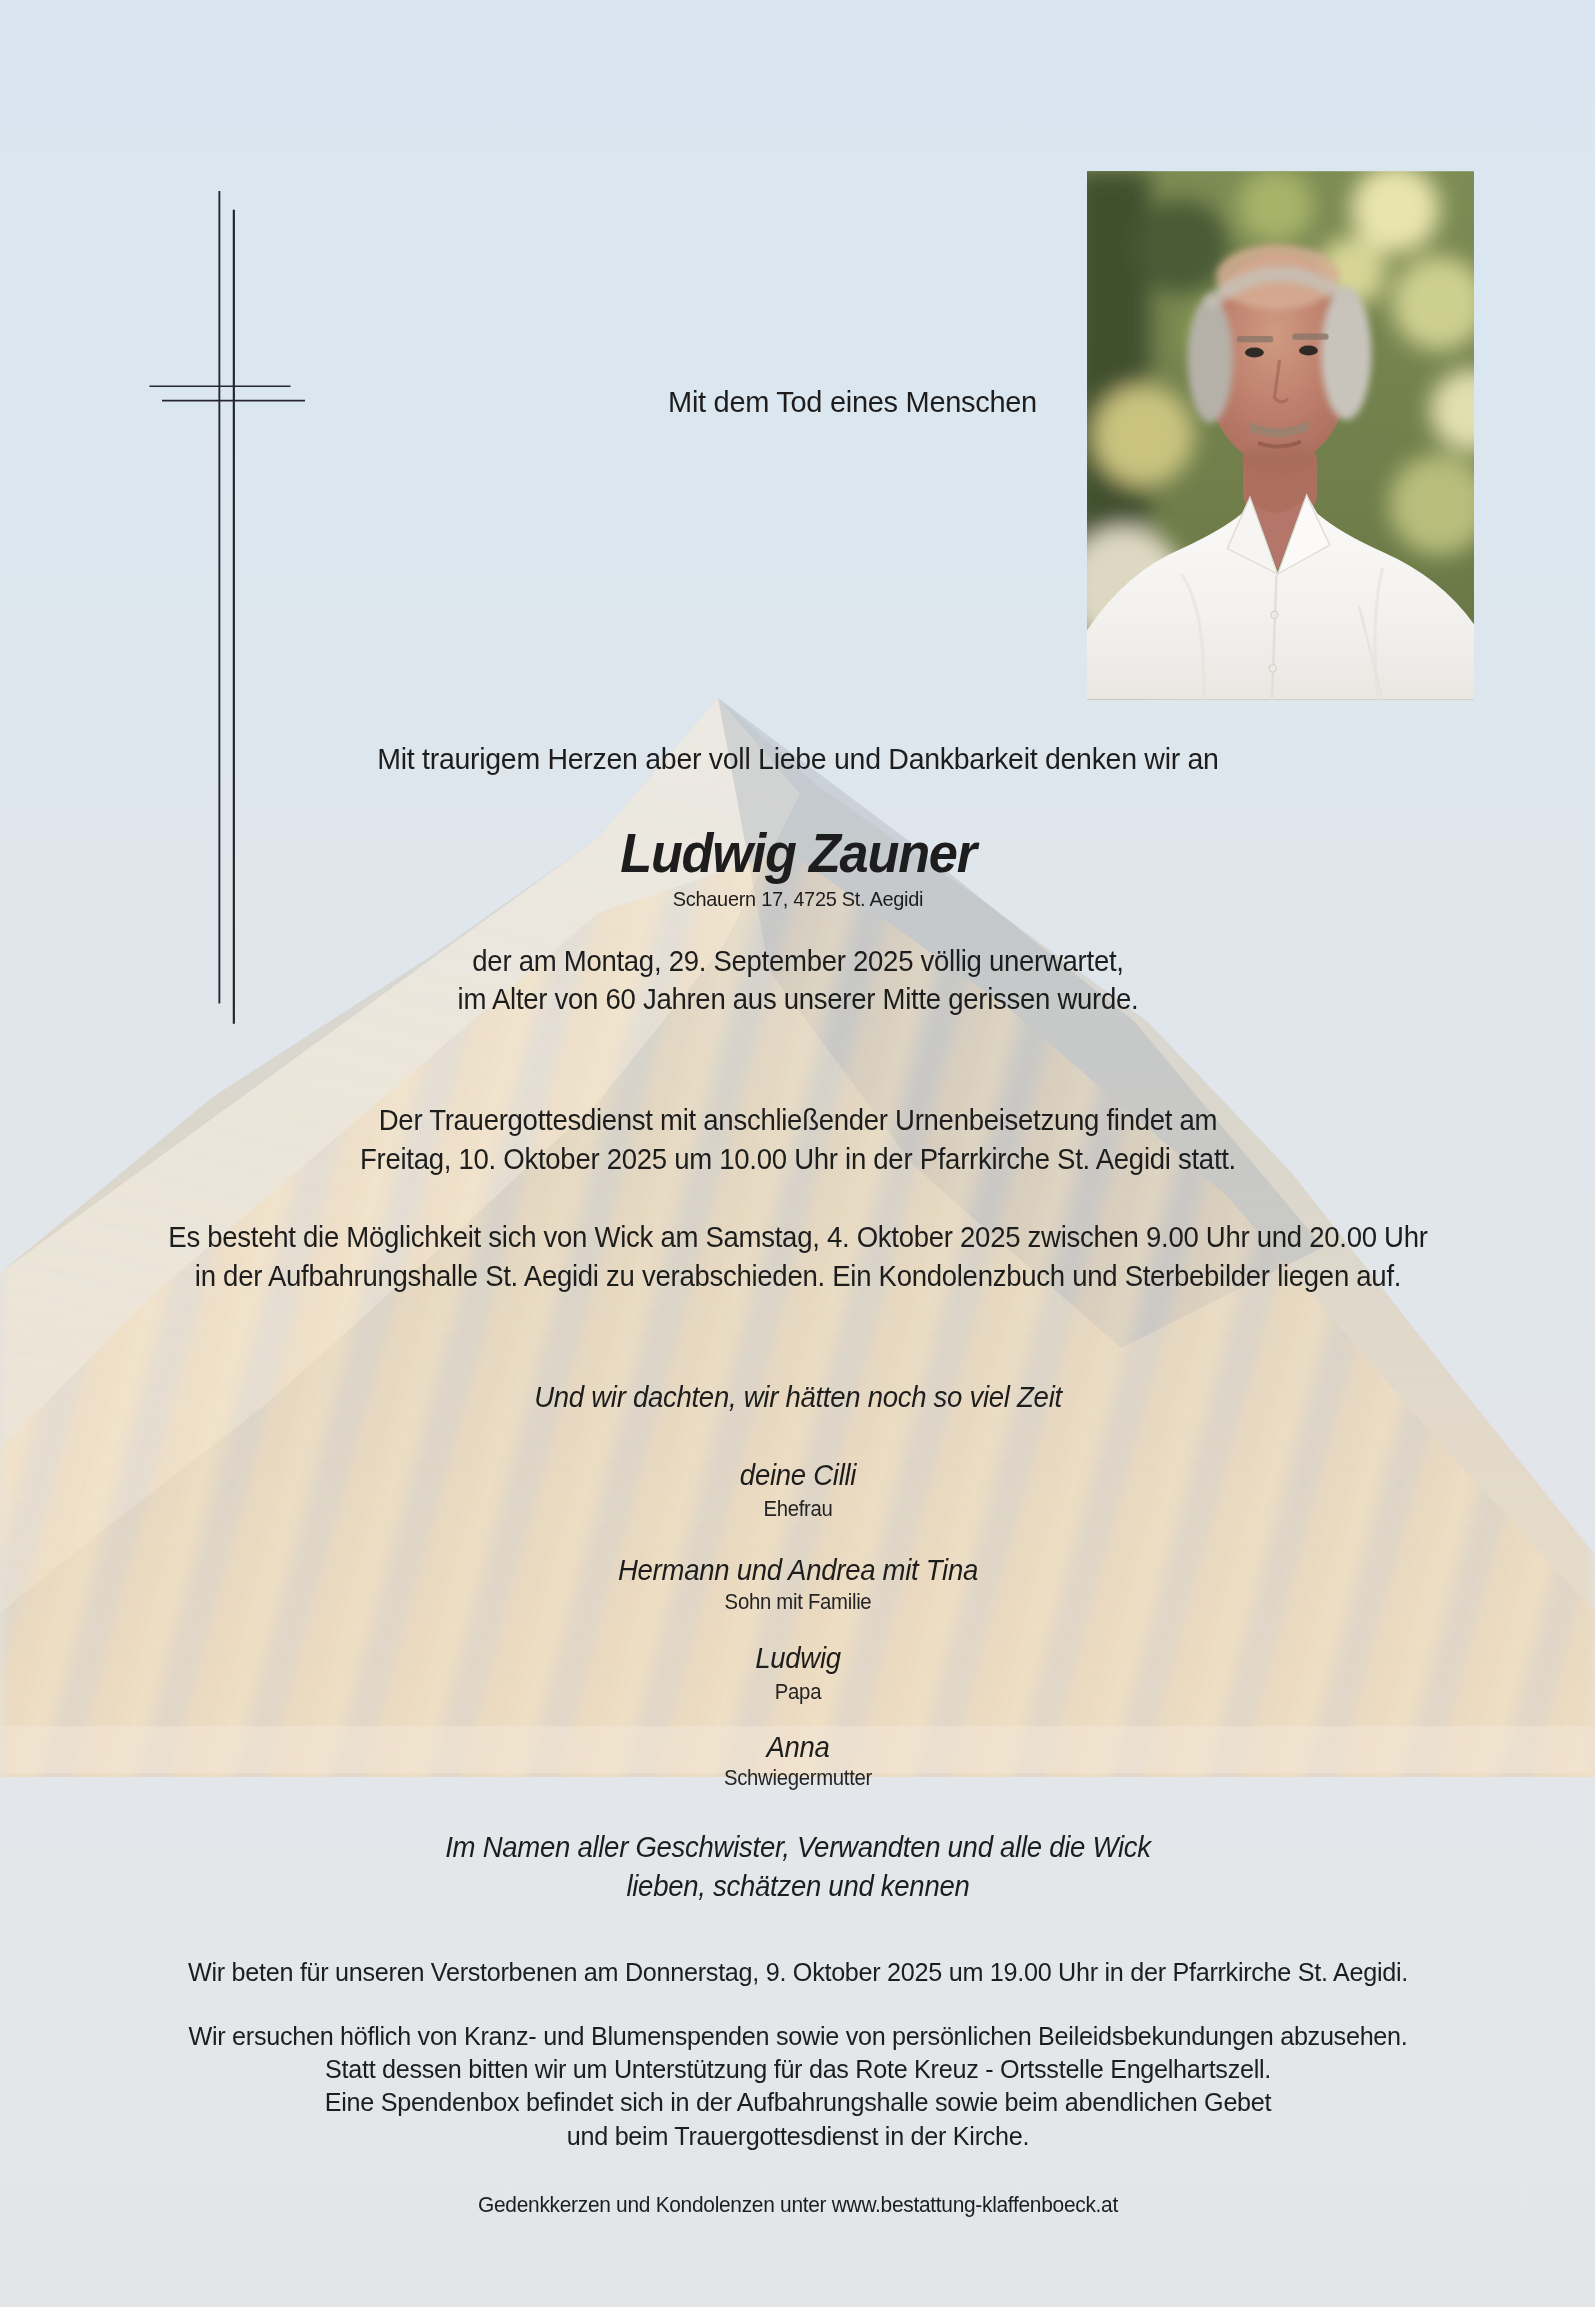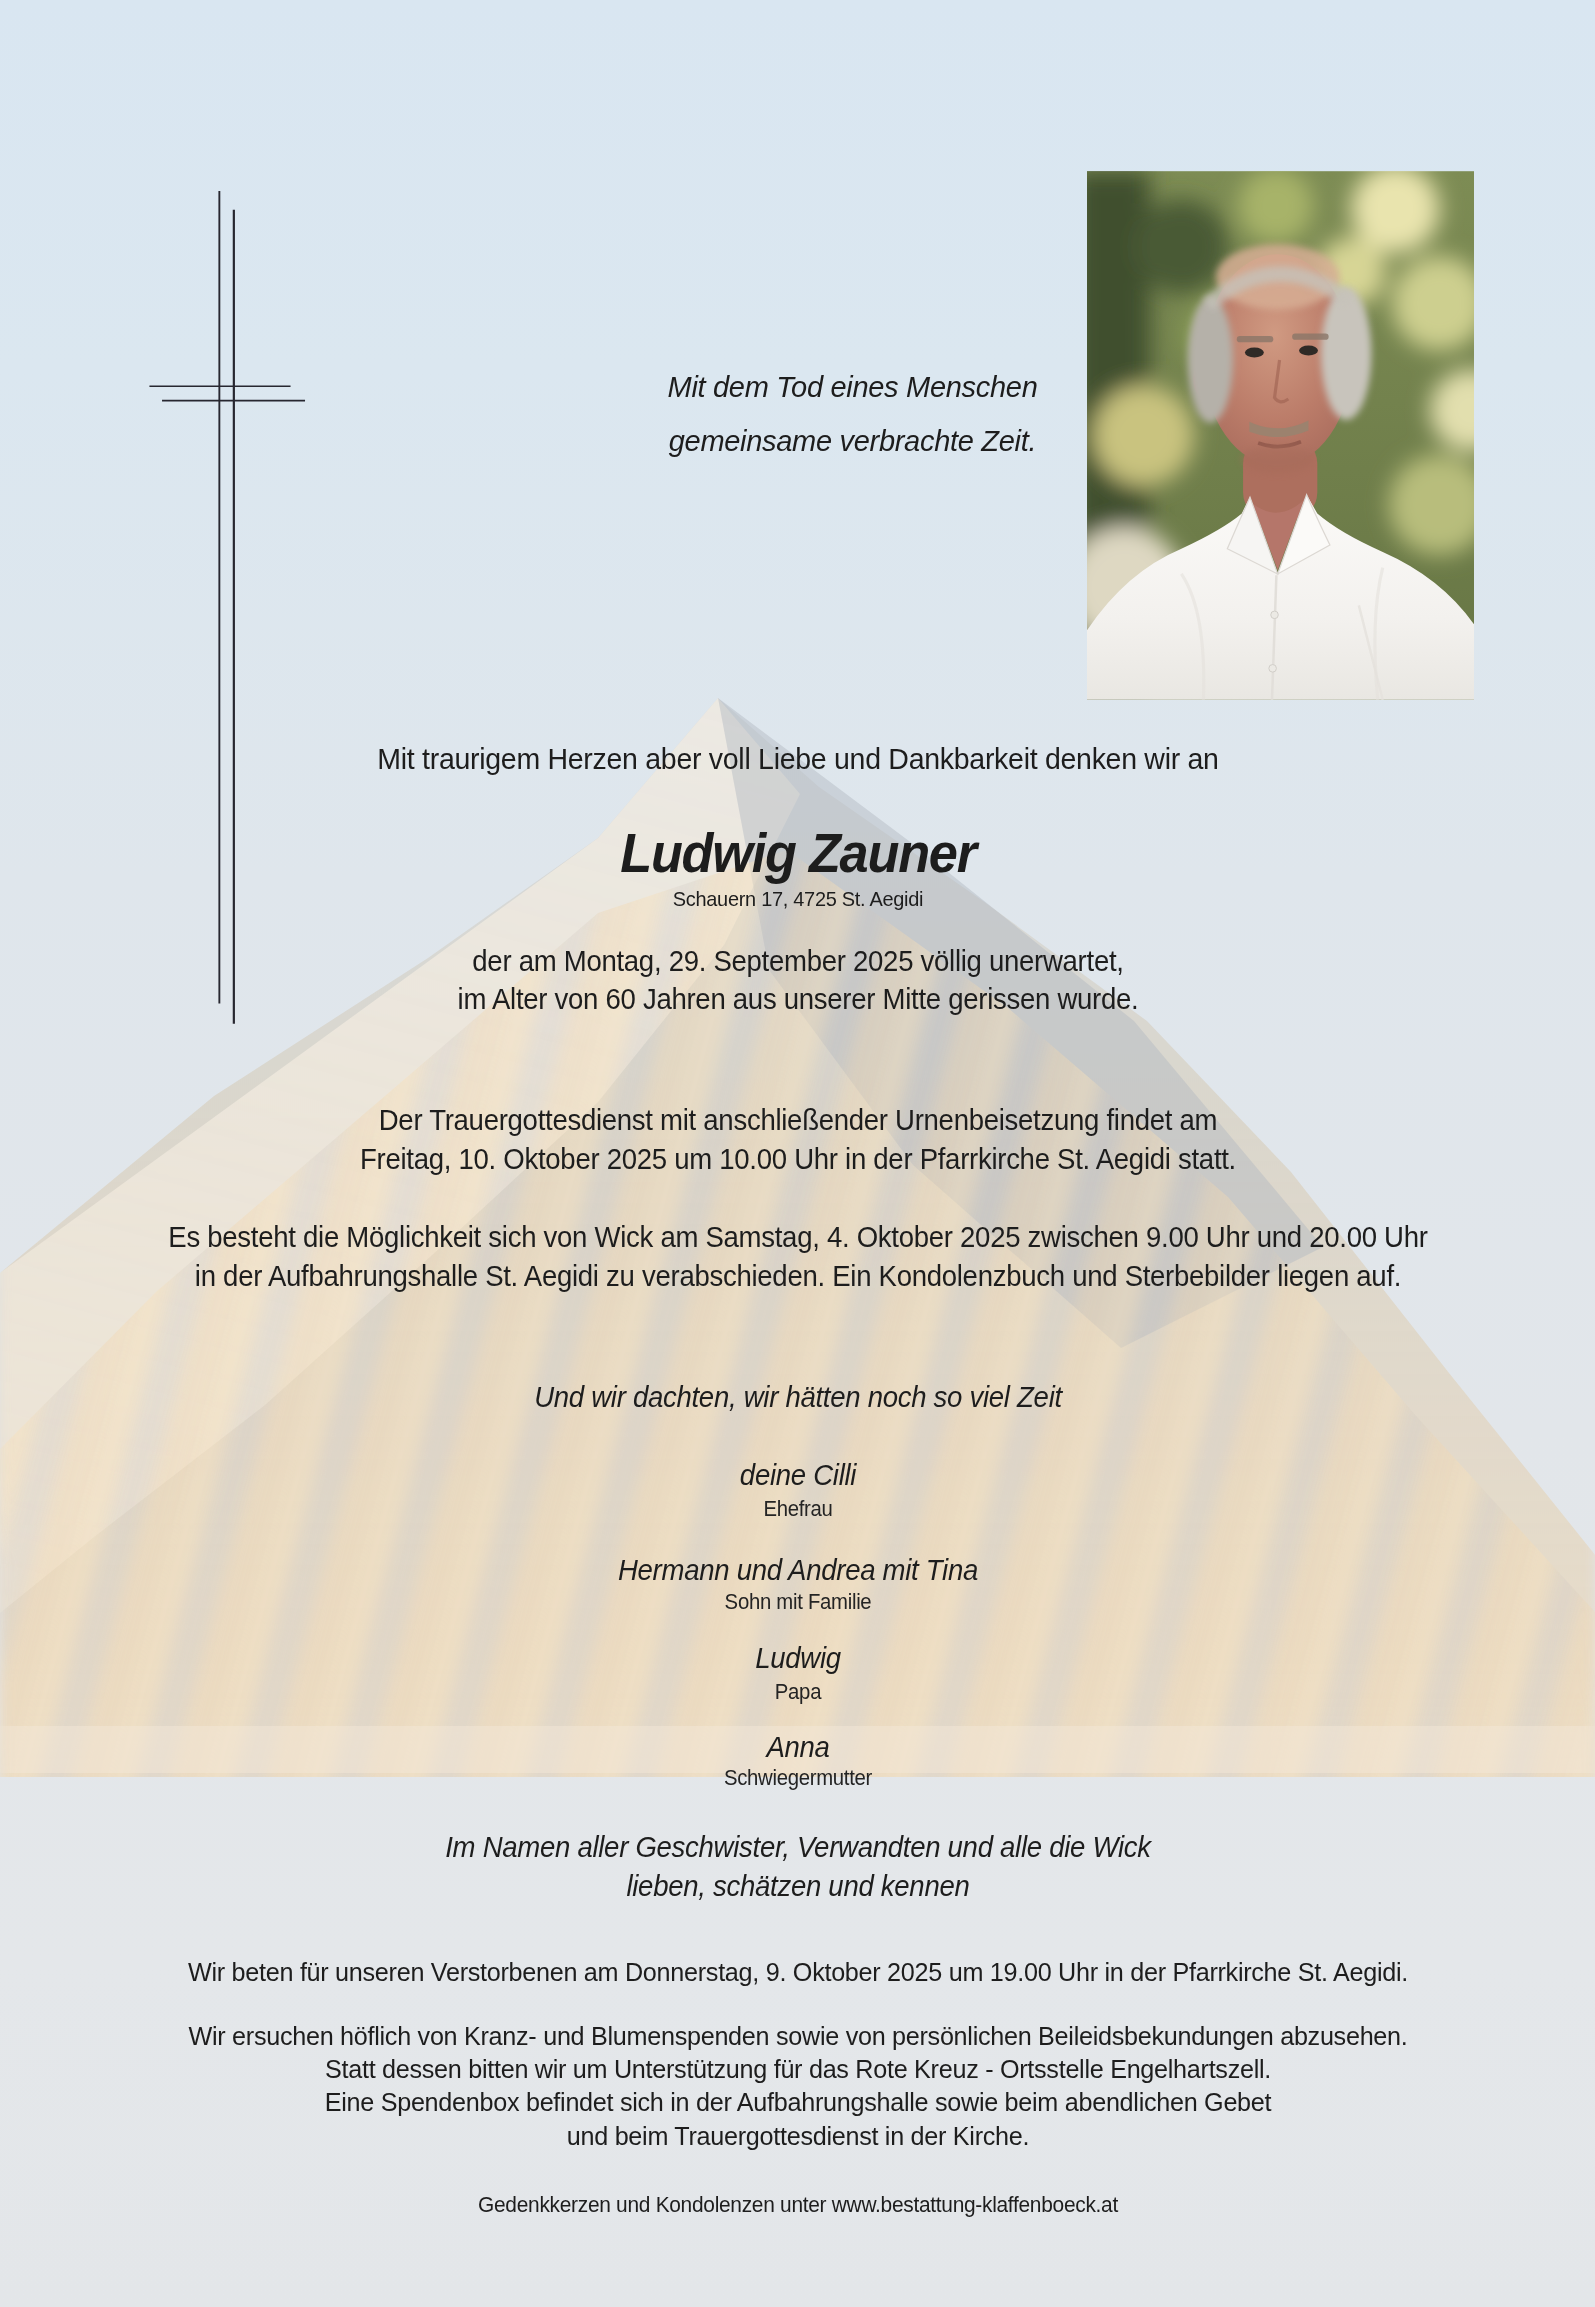--- a/index.html
+++ b/index.html
@@ -45,21 +45,21 @@
     letter-spacing:-0.3px;
     transform:scaleX(.95);
   }
   .it{font-style:italic;}
   .s46{font-size:29px;line-height:33px;}
   .s42{font-size:26.5px;line-height:30px;}
   .s35{font-size:22px;line-height:25px;}
   .s34{font-size:21.4px;line-height:25px;color:#242424;}
   .s33{font-size:21px;line-height:24px;}
   .name-title{font-size:55px;line-height:60px;font-weight:700;font-style:italic;letter-spacing:-1.3px;}
-  .quote{position:absolute;left:630px;top:360px;width:445px;text-align:center;font-style:italic;font-size:29px;line-height:54px;letter-spacing:-0.3px;}
+  .quote{position:absolute;left:630px;top:375px;width:445px;text-align:center;font-size:29px;line-height:54px;letter-spacing:-0.3px;}
   
   .photo{position:absolute;left:1087px;top:171px;width:387px;height:529px;overflow:hidden;}
   .photo svg{display:block;}
   
   .cross{position:absolute;left:0;top:0;pointer-events:none;}
 </style>
 </head>
 <body>
 
 <div id="page">
@@ -143,21 +143,20 @@
         <circle cx="295" cy="790" r="6" fill="#eceae5" stroke="#cfccc7" stroke-width="1.5"></circle>
         <path d="M 432 690 L 470 840" stroke="#e6e3de" stroke-width="4" opacity=".85"></path>
         <path d="M 150 640 Q 190 700 185 840" stroke="#e4e1dc" stroke-width="5" fill="none" opacity=".6"></path>
         <path d="M 470 630 Q 450 710 462 840" stroke="#e4e1dc" stroke-width="5" fill="none" opacity=".6"></path>
       </g>
     </svg>
   </div>
 
   <div class="quote">
     <div>Mit dem Tod eines Menschen</div>
-    <div>gemeinsame verbrachte Zeit.</div>
   </div>
 
   <div class="t s46" style="top:742px;font-size:30px;">Mit traurigem Herzen aber voll Liebe und Dankbarkeit denken wir an</div>
 
   <div class="t name-title" style="top:823px;">Ludwig Zauner</div>
   <div class="t s33" style="top:887px;">Schauern 17, 4725 St. Aegidi</div>
 
   <div class="t s46" style="top:945px;">der am Montag, 29. September 2025 völlig unerwartet,</div>
   <div class="t s46" style="top:983px;">im Alter von 60 Jahren aus unserer Mitte gerissen wurde.</div>
 

